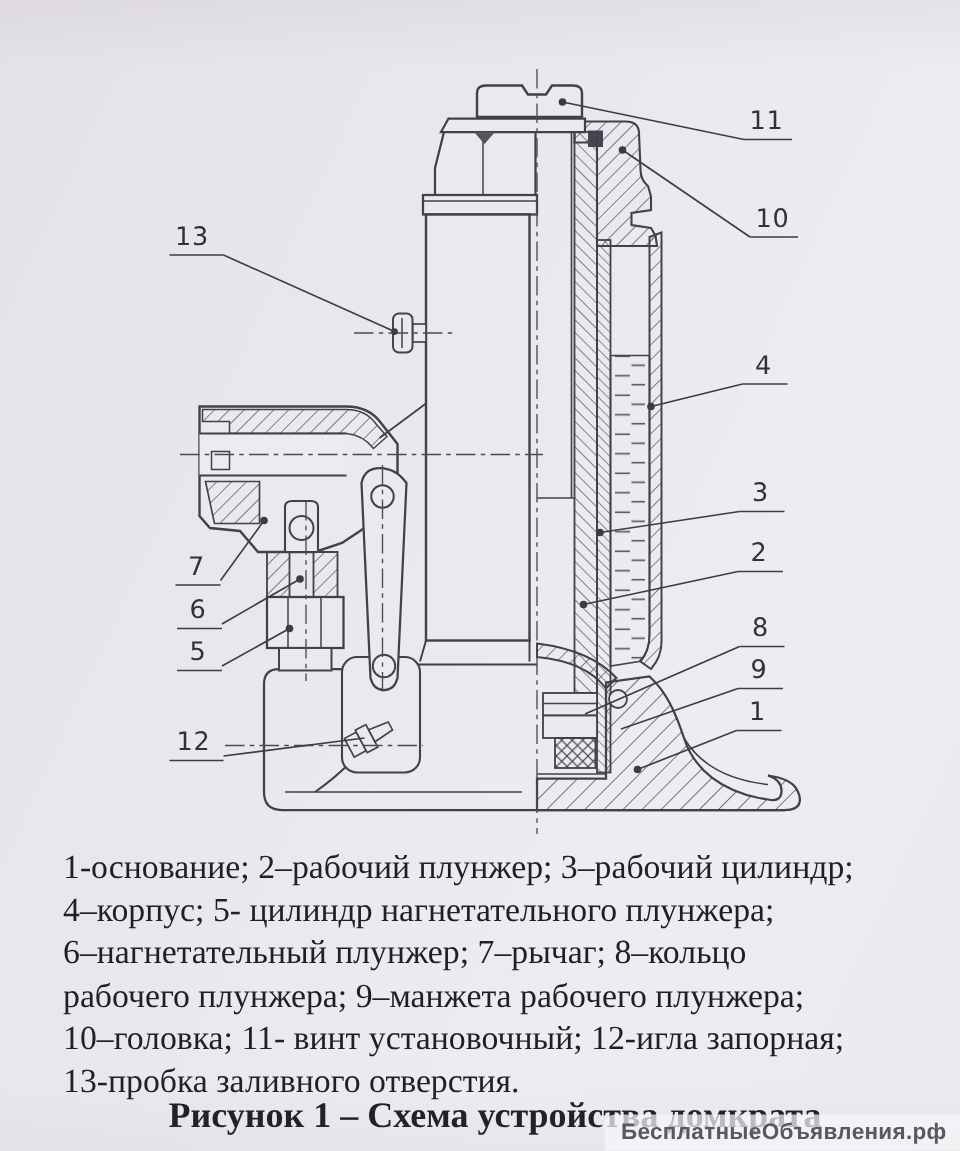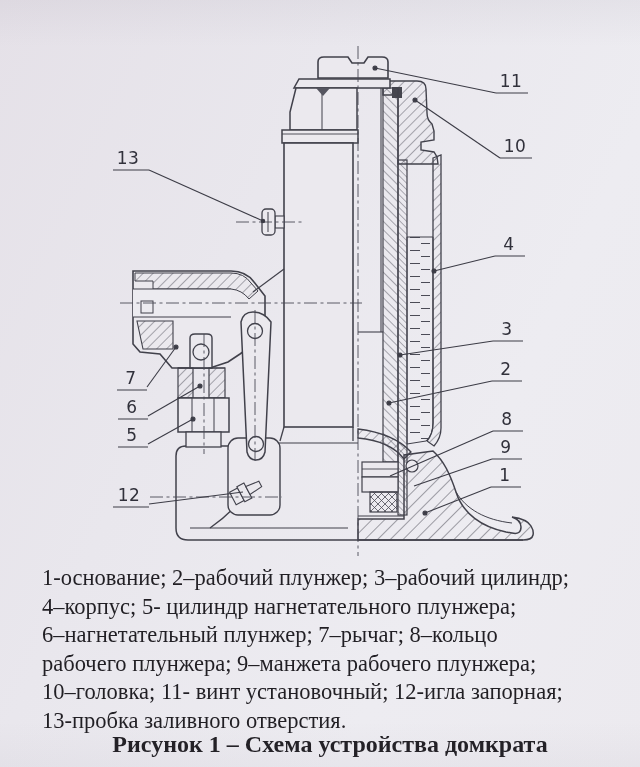--- a/index.html
+++ b/index.html
@@ -238,13 +238,14 @@
     <div>1-основание; 2–рабочий плунжер; 3–рабочий цилиндр;</div>
     <div>4–корпус; 5- цилиндр нагнетательного плунжера;</div>
     <div>6–нагнетательный плунжер; 7–рычаг; 8–кольцо</div>
     <div>рабочего плунжера; 9–манжета рабочего плунжера;</div>
     <div>10–головка; 11- винт установочный; 12-игла запорная;</div>
     <div>13-пробка заливного отверстия.</div>
   </div>
 
   <div class="caption">Рисунок 1 – Схема устройства домкрата</div>
 
+  <div class="watermark">БесплатныеОбъявления.рф</div>
 </div>
 
 </body></html>

